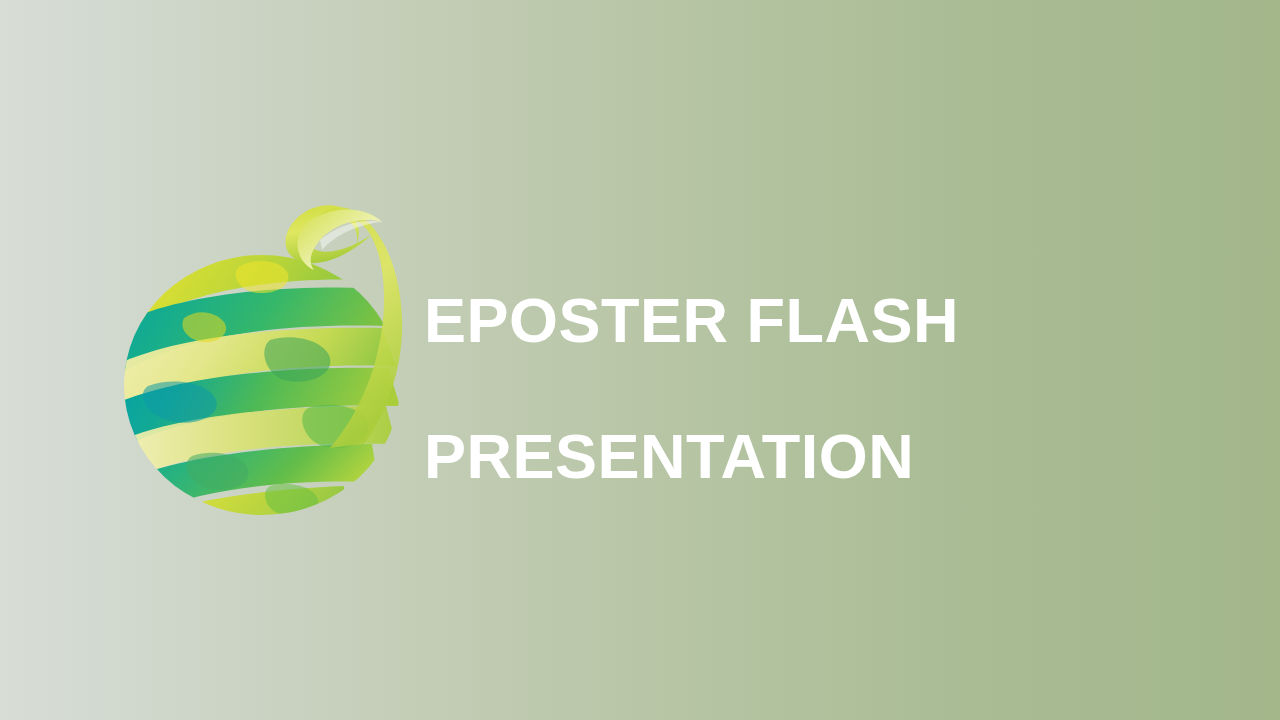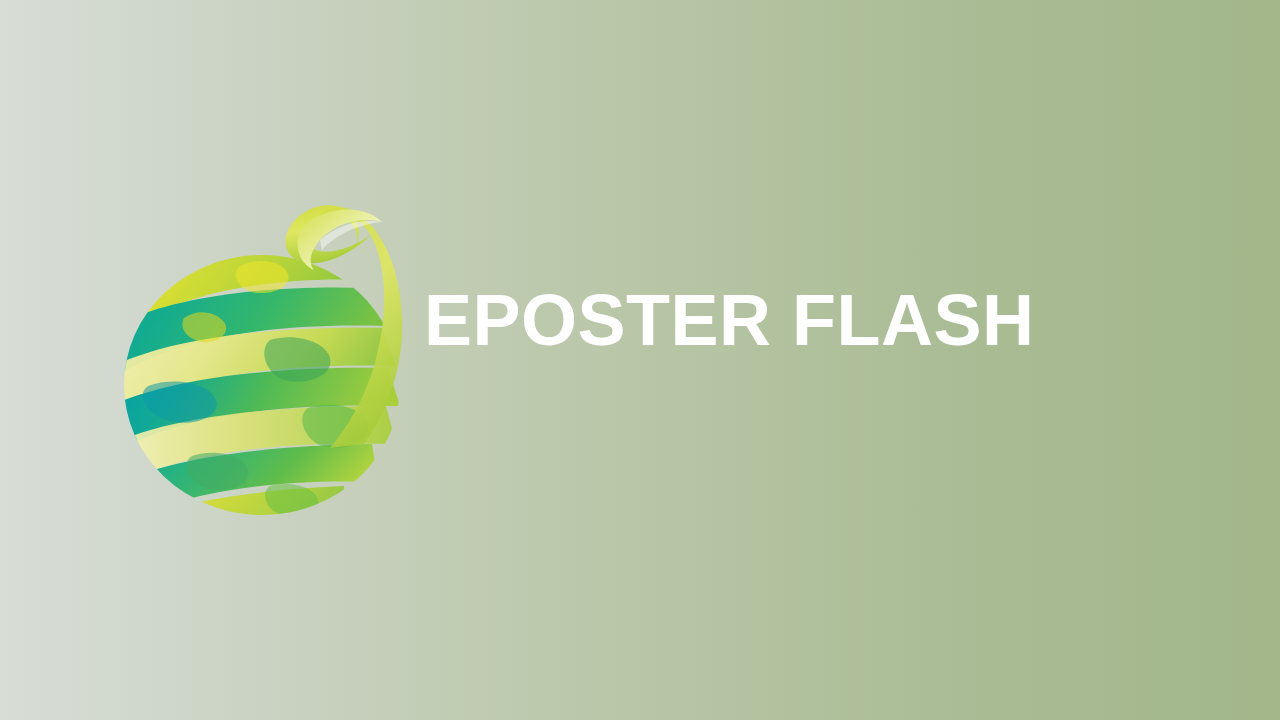--- a/index.html
+++ b/index.html
@@ -47,21 +47,21 @@
   #title-block {
     position: absolute;
     left: 424px;
     top: 252px;
     width: 800px;
   }
   .title-line {
     color: #ffffff;
     font-family: "Liberation Sans", sans-serif;
     font-weight: bold;
-    font-size: 72px;
+    font-size: 63px;
     line-height: 136px;
     letter-spacing: 0.5px;
     white-space: nowrap;
     margin: 0;
     padding: 0;
   }
 </style>
 </head>
 <body>
 
@@ -156,15 +156,16 @@
                C 280 68, 262 26, 232 10 C 220 4, 206 8, 196 18 Z" fill="url(#gSpine)" opacity="0.9"></path>
 
       <path d="M 186 24 C 206 6, 244 4, 262 22 C 240 16, 214 24, 200 40
                C 190 52, 188 62, 194 70 C 176 62, 172 38, 186 24 Z" fill="url(#gLeaf)"></path>
       <path d="M 200 40 C 216 26, 240 18, 262 22 C 240 24, 216 34, 202 50 Z" fill="#ffffff" opacity="0.45"></path>
     </svg>
   </div>
 
   <div id="title-block">
     <div class="title-line">EPOSTER FLASH</div>
+    <div class="title-line">PRESENTATION</div>
   </div>
 
 </div>
 
 </body></html>

